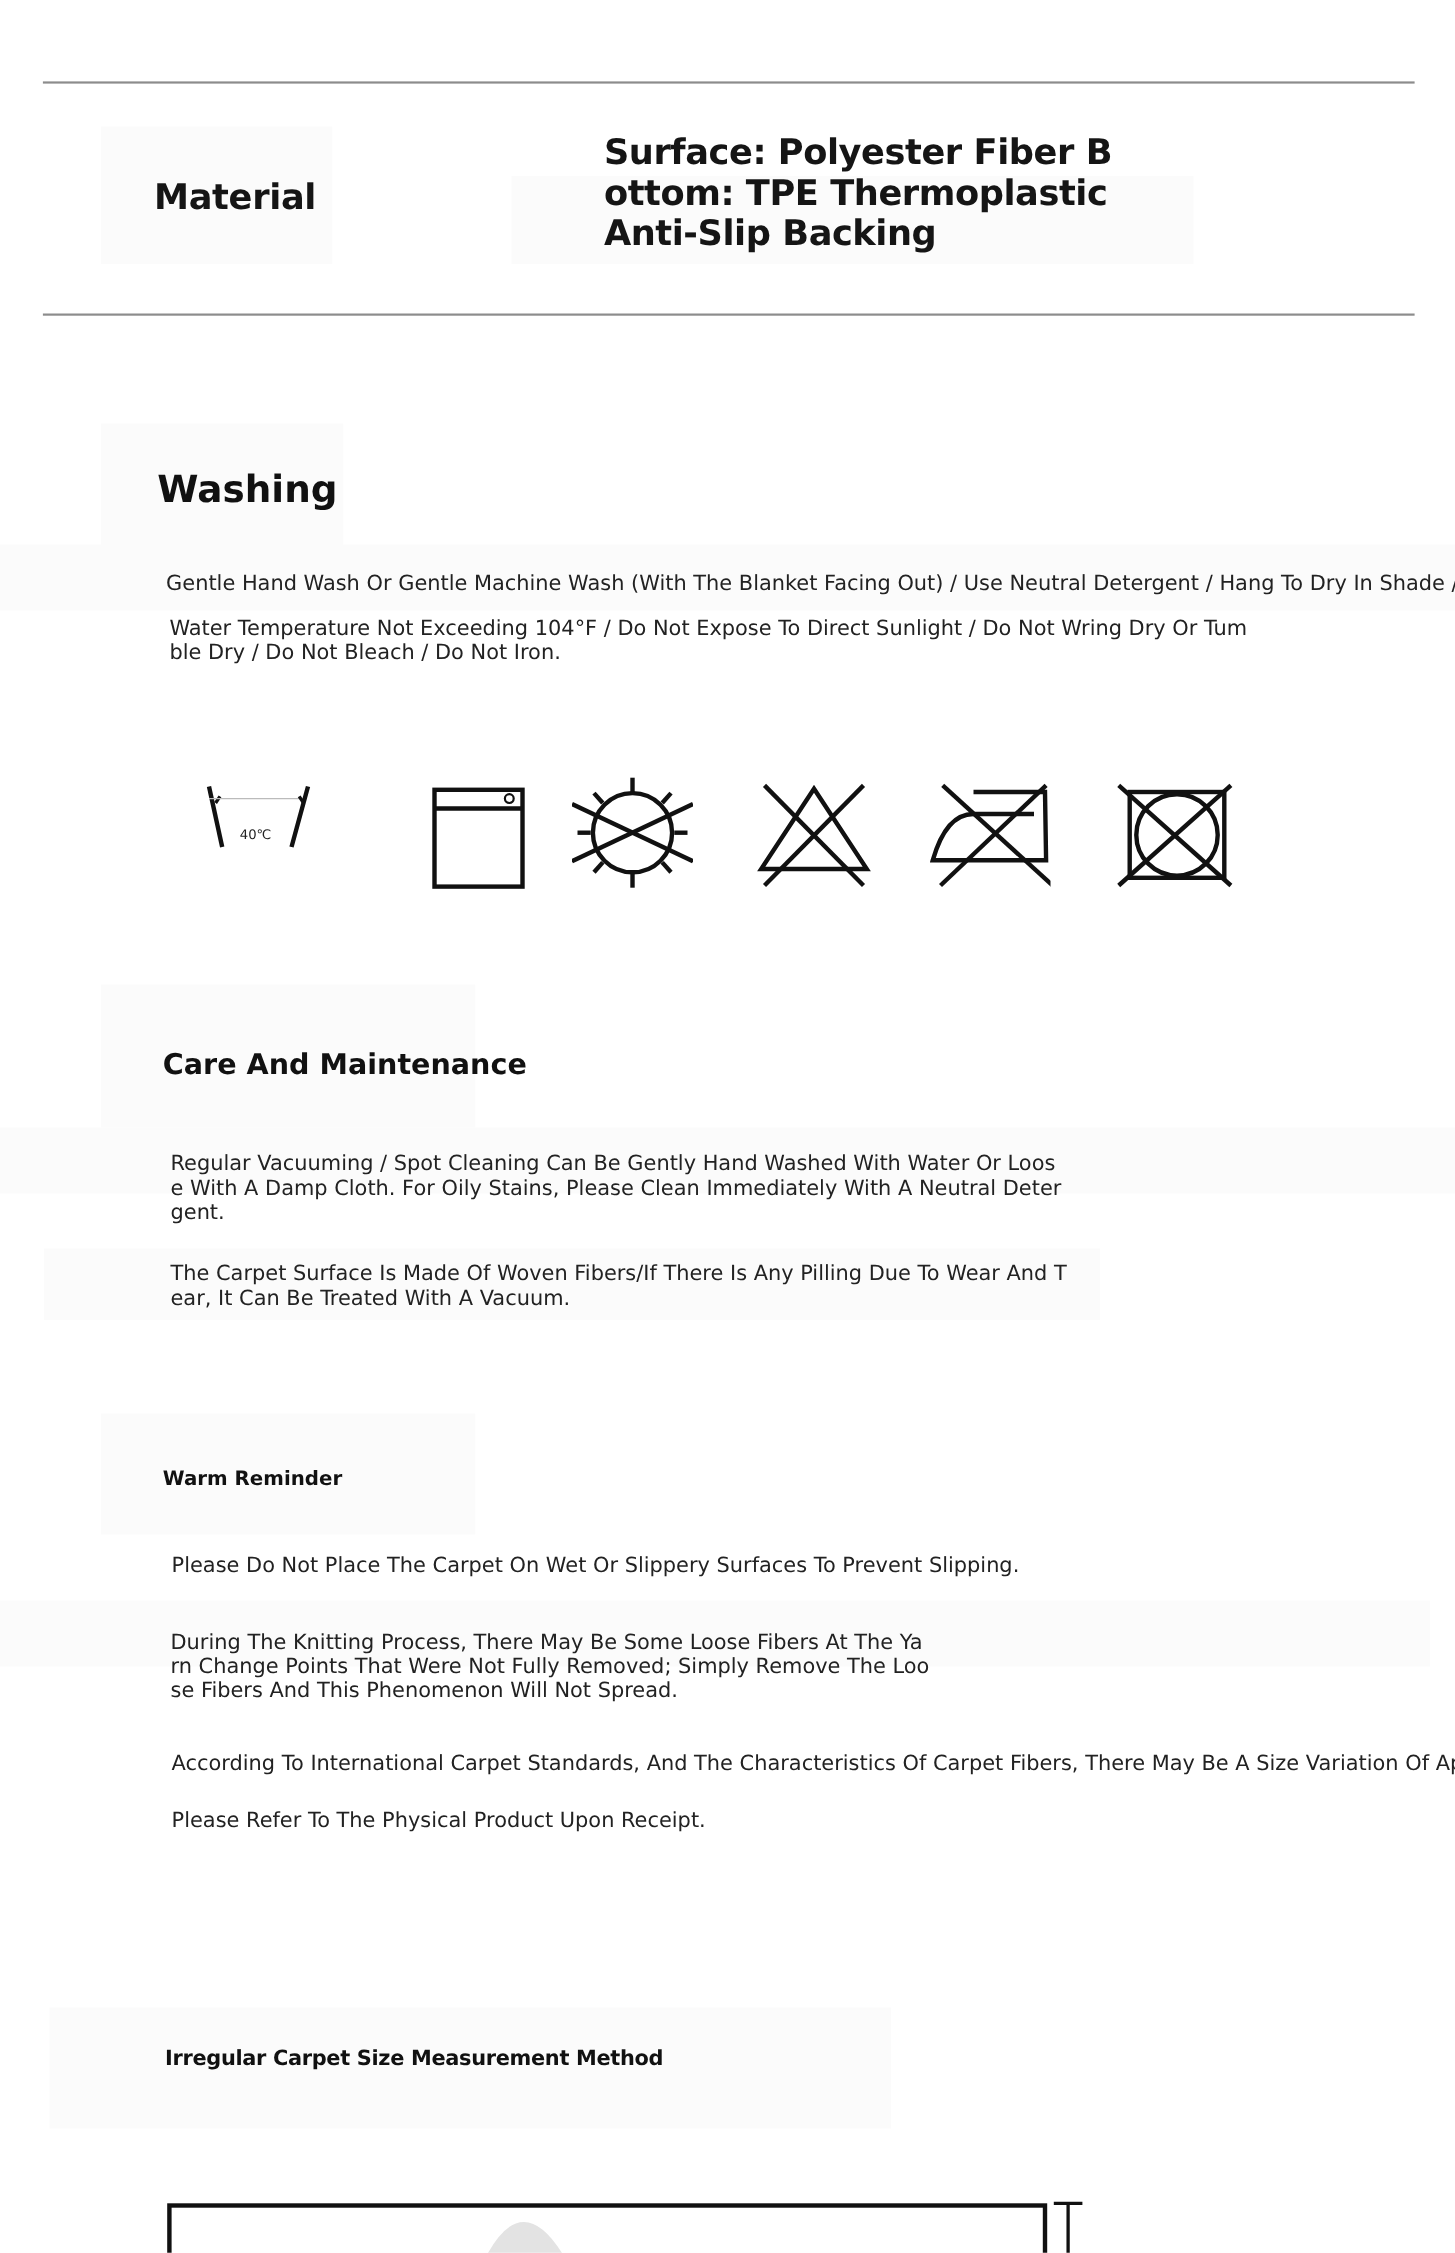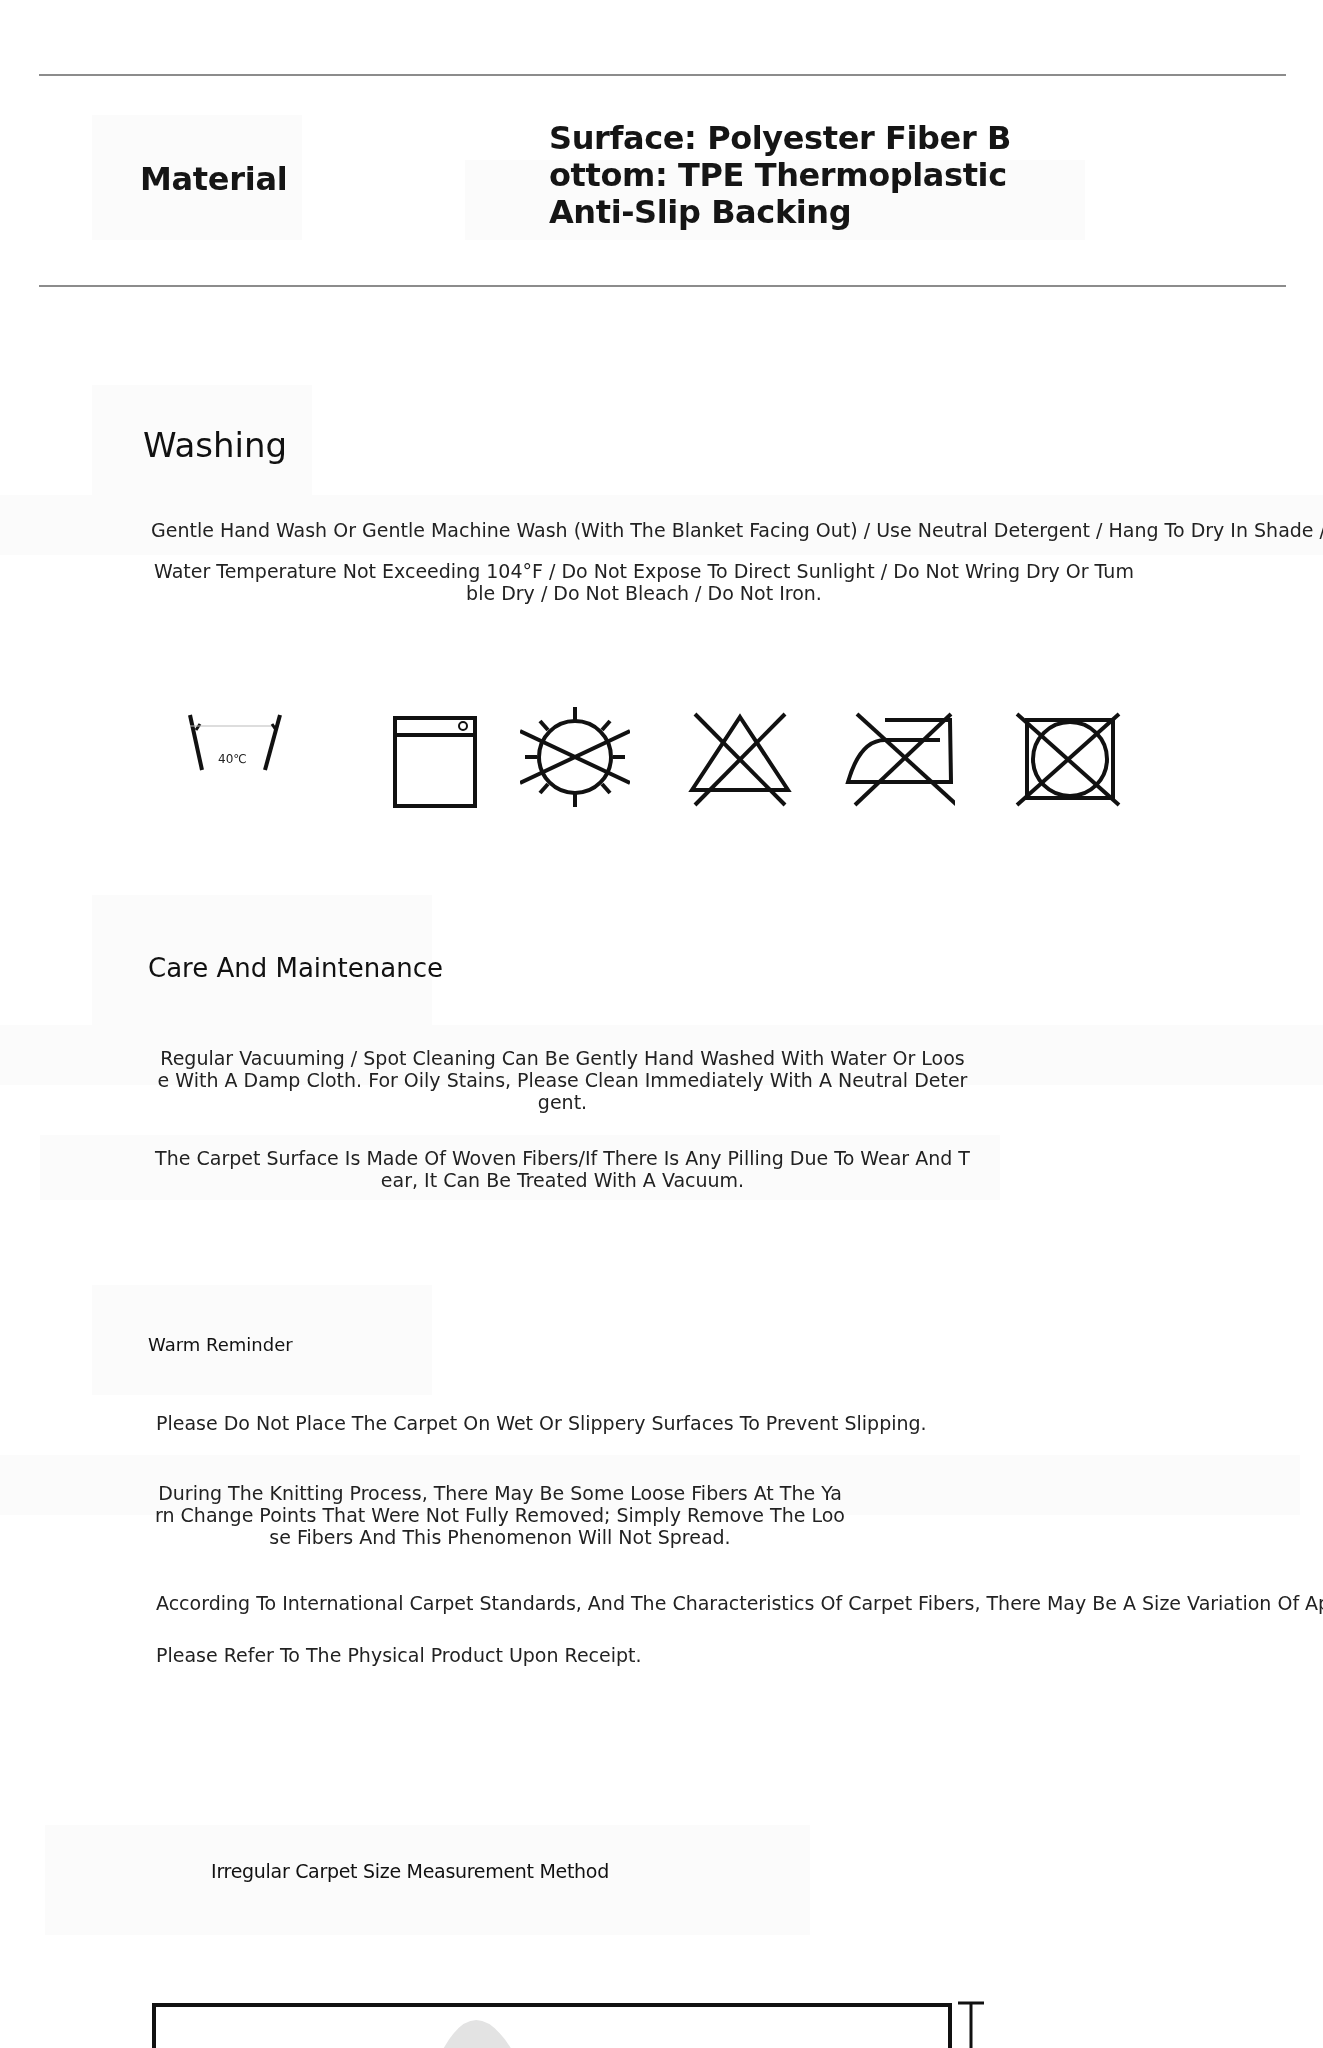--- a/index.html
+++ b/index.html
@@ -7,28 +7,28 @@
     body { position: relative; font-family: "DejaVu Sans", "Liberation Sans", sans-serif; color: #1a1a1a; }
 
     .abs { position: absolute; }
     .hr { position: absolute; left: 39px; width: 1247px; height: 2px; background: #8c8c8c; }
 
     .bg-block { position: absolute; background: #fbfbfb; }
 
     .h-material { left: 140px; top: 160px; font-size: 32px; font-weight: bold; color: #151515; letter-spacing: -0.3px; }
     .material-value { left: 549px; top: 120px; width: 470px; font-size: 32px; font-weight: bold; line-height: 37px; color: #151515; letter-spacing: -0.4px; word-break: break-all; }
 
-    .h-section { font-weight: normal; color: #111; }
+    .h-section { font-weight: bold; color: #111; }
     .h-washing { left: 143px; top: 425px; font-size: 34px; }
     .h-care { left: 148px; top: 953px; font-size: 26px; }
     .h-warm { left: 148px; top: 1334px; font-size: 18px; }
     .h-irregular { left: 150px; top: 1850px; font-size: 19px; line-height: 43px; width: 520px; letter-spacing: -0.3px; }
 
     .para { font-size: 19px; line-height: 22px; color: #222; white-space: nowrap; }
-    .para-wrap { white-space: normal; word-break: break-all; text-align: center; }
+    .para-wrap { white-space: normal; word-break: break-all; }
 
     .icons-row { position: absolute; top: 690px; left: 180px; height: 120px; }
     .icon { position: absolute; top: 0; width: 110px; height: 120px; }
     .icon svg { width: 100%; height: 100%; }
     .temp-label { position: absolute; left: 38px; top: 62px; font-size: 12px; color: #222; }
 
     .diagram { position: absolute; left: 150px; top: 1995px; width: 840px; height: 60px; }
   </style>
 </head>
 <body>

